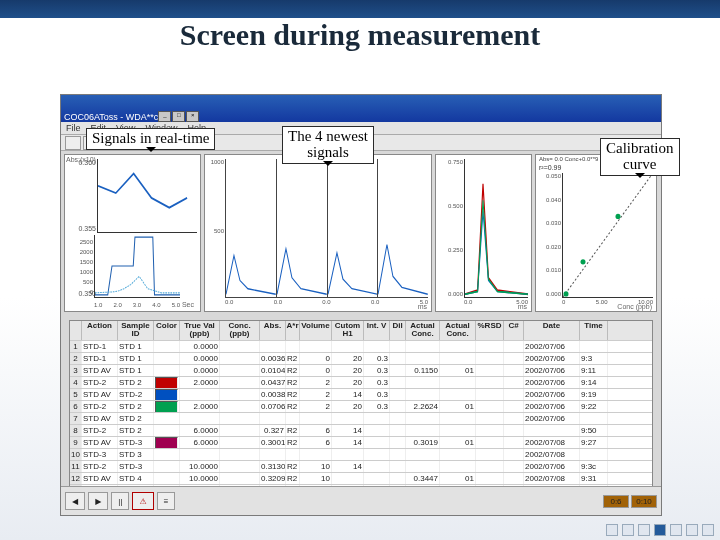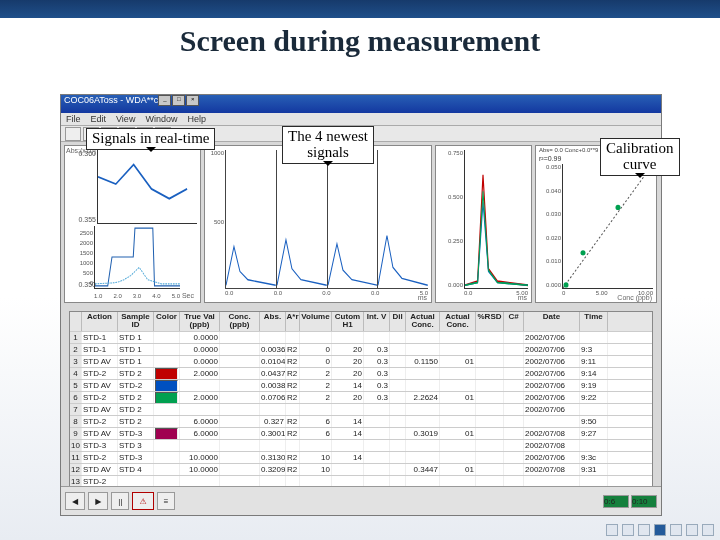--- a/index.html
+++ b/index.html
@@ -1,20 +1,20 @@
 <!DOCTYPE html>
 <html><head>
 <meta charset="utf-8">
 <style>
 html,body{margin:0;padding:0;width:720px;height:540px;background:#fff;font-family:"Times New Roman",serif;overflow:hidden}
 .slide{width:720px;height:540px;position:relative;background:linear-gradient(#fff 0,#fff 55%,#e8ecf2 100%)}
 .topbar{height:18px;background:linear-gradient(#163a6b,#1f4f8a)}
-.slide-title{font-size:30px;font-weight:bold;color:#1a2a3a;text-align:center;margin-top:6px}
+.slide-title{font-size:30px;font-weight:bold;color:#1a2a3a;text-align:center;margin-top:0}
 .app{position:absolute;left:60px;top:94px;width:600px;height:420px;background:#d8d8d8;border:1px solid #7a7a7a;font-family:Tahoma,Arial,sans-serif;font-size:9px;color:#222}
-.app-titlebar{height:18px;background:linear-gradient(#285fb5,#1338a0);color:#fff;display:flex;align-items:flex-start;padding:0 3px;font-size:9px}
+.app-titlebar{height:27px;background:linear-gradient(#285fb5,#1338a0);color:#fff;display:flex;align-items:flex-end;padding:0 3px;font-size:9px}
 .winbtns{display:flex;gap:1px}
 .winbtn{width:11px;height:9px;background:#c8c8c8;border:1px solid #555;font-size:6px;line-height:6px;text-align:center;color:#000}
 .menubar{height:12px;background:#e4e4e4;display:flex;gap:10px;padding:0 5px;align-items:center;font-size:9px;color:#333}
 .toolbar{height:15px;background:#e8e8e8;border-top:1px solid #aaa;border-bottom:1px solid #aaa;display:flex;align-items:center;padding:0 4px;gap:2px}
 .tbtn{width:14px;height:12px;background:#eee;border:1px solid #999}
 
 .plots{display:flex;height:158px;background:#d8d8d8;padding:3px 3px 0 3px;gap:3px}
 .panel{background:#fff;border:1px solid #888;position:relative;flex-shrink:0}
 .panel.p1{width:135px}
 .panel.p2{width:226px}
@@ -35,21 +35,21 @@
 .thead div{border-right:1px solid #bbb;padding:1px 0}
 .trow div{border-right:1px solid #eee;padding:0 1px;white-space:nowrap;overflow:hidden;height:11px;line-height:11px}
 .trow .num{text-align:right}
 .rownum{background:#e6e6e6;text-align:center;border-right:1px solid #bbb}
 .colorchip{height:7px;border:1px solid #555}
 
 .statusbar{position:absolute;left:0;right:0;bottom:0;height:28px;background:#e2e2e2;border-top:1px solid #999;display:flex;align-items:center;padding:0 4px;gap:3px;font-size:8px}
 .sbtn{height:16px;padding:0 6px;background:#eee;border:1px solid #999;display:flex;align-items:center}
 .sbtn.red{border-color:#b00000;color:#b00000}
 .pager{margin-left:auto;display:flex;gap:2px}
-.pager span{width:24px;border:1px solid #999;background:#15803d;text-align:left;padding:1px 0}
+.pager span{width:24px;border:1px solid #999;background:#a16207;text-align:center;padding:1px 0}
 
 .dots{position:absolute;right:6px;bottom:4px;display:flex;gap:4px}
 .dot{width:10px;height:10px;background:#e0e6ef;border:1px solid #9ab}
 .dot.on{background:#245a9a}
 
 svg.plotsvg{position:absolute;left:0;top:0;width:100%;height:100%}
 </style>
 </head>
 <body>
 

